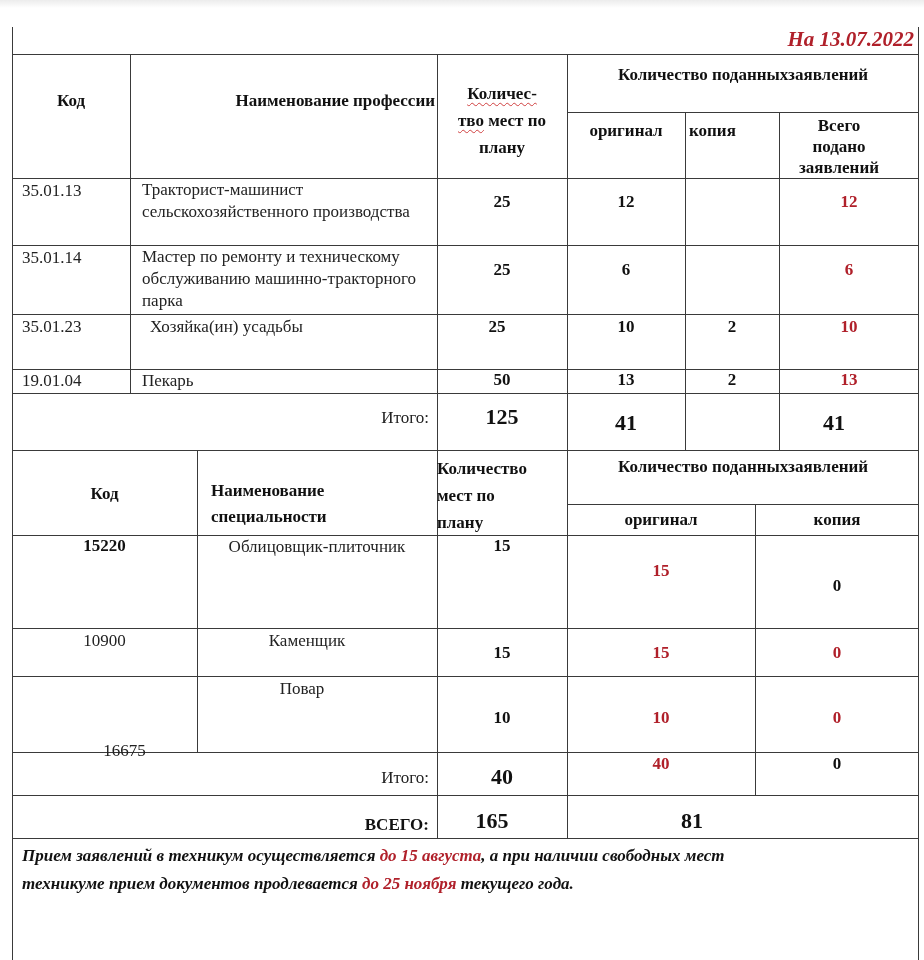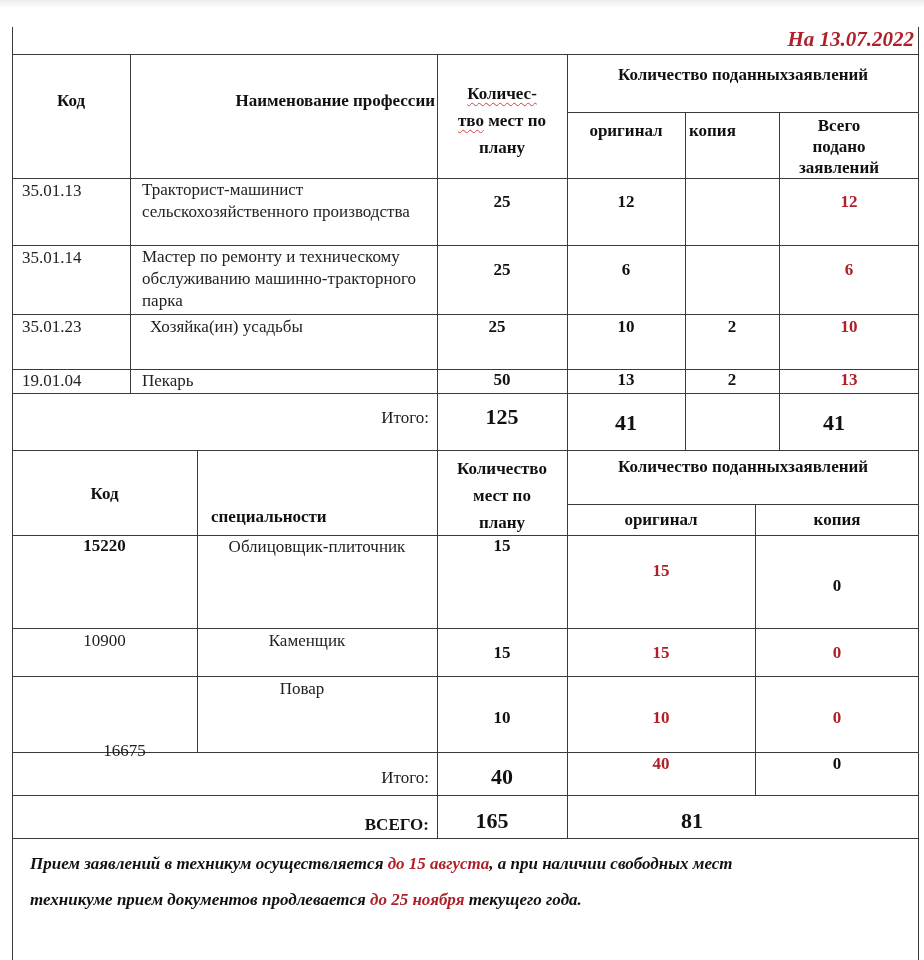--- a/index.html
+++ b/index.html
@@ -23,21 +23,21 @@
   .date {
     position: absolute; right: 10px; top: 27px;
     font-weight: bold; font-style: italic; font-size: 21px; color: #b0202a;
   }
   .squiggle { text-decoration: underline wavy #d04040; text-decoration-thickness: 1px; text-underline-offset: 3px; }
   .notes {
     position: absolute; left: 22px; top: 842px; width: 890px;
     font-style: italic; font-weight: bold; font-size: 17px; line-height: 28px;
     font-family: "Liberation Serif", "DejaVu Serif", serif;
   }
-  .notes p { margin: 8px; }
+  .notes p { margin: 0; }
   .notes .gap { height: 26px; }
 </style>
 </head>
 <body>
 
 <div class="topshade"></div>
 
 <div class="date">На 13.07.2022</div>
 
 <div class="vline" style="left:12px; top:27px; height:933px;"></div>
@@ -141,23 +141,24 @@
 
   <div class="vline" style="left:197px; top:450px; height:302px;"></div>
   <div class="vline" style="left:437px; top:450px; height:388px;"></div>
   <div class="vline" style="left:567px; top:450px; height:388px;"></div>
   <div class="vline" style="left:755px; top:504px; height:291px;"></div>
 
   <div class="cell hdr center" style="left:12px; top:450px; width:185px; height:85px; align-items:center; padding-top:2px;">
     <span>Код</span>
   </div>
   <div class="cell hdr" style="left:197px; top:450px; width:240px; height:85px; flex-direction:column; justify-content:flex-end; padding-left:14px; padding-bottom:5px; line-height:26px;">
+    <span>Наименование</span>
     <span>специальности</span>
   </div>
-  <div class="cell hdr center" style="left:437px; top:450px; width:130px; height:85px; flex-direction:column; align-items:center; padding-top:6px; line-height:27px;">
+  <div class="cell hdr center" style="left:437px; top:450px; width:130px; height:85px; flex-direction:column; align-items:flex-start; padding-top:6px; line-height:27px;">
     <span>Количество</span>
     <span>мест по</span>
     <span>плану</span>
   </div>
   <div class="cell hdr center" style="left:567px; top:450px; width:352px; height:54px; align-items:flex-start; padding-top:6px;">
     <span>Количество поданныхзаявлений</span>
   </div>
   <div class="cell hdr center" style="left:567px; top:504px; width:188px; height:31px; align-items:center;">
     <span>оригинал</span>
   </div>

